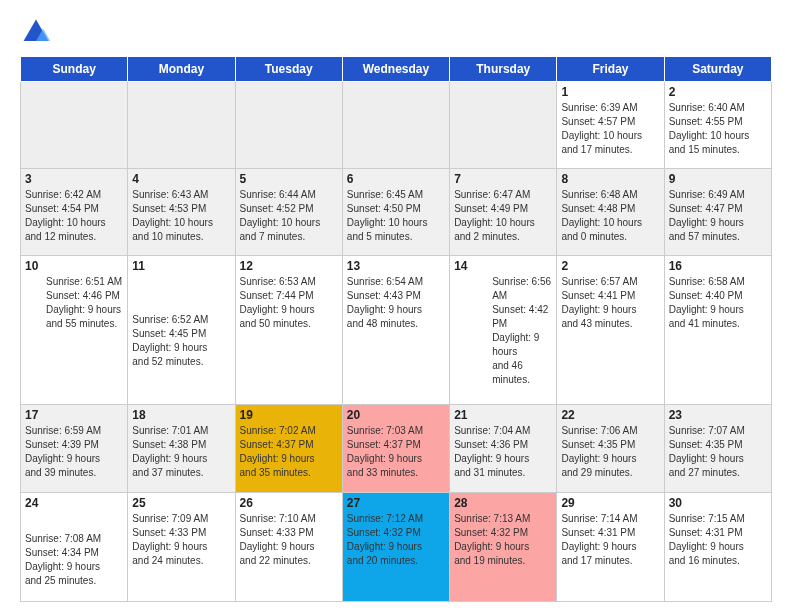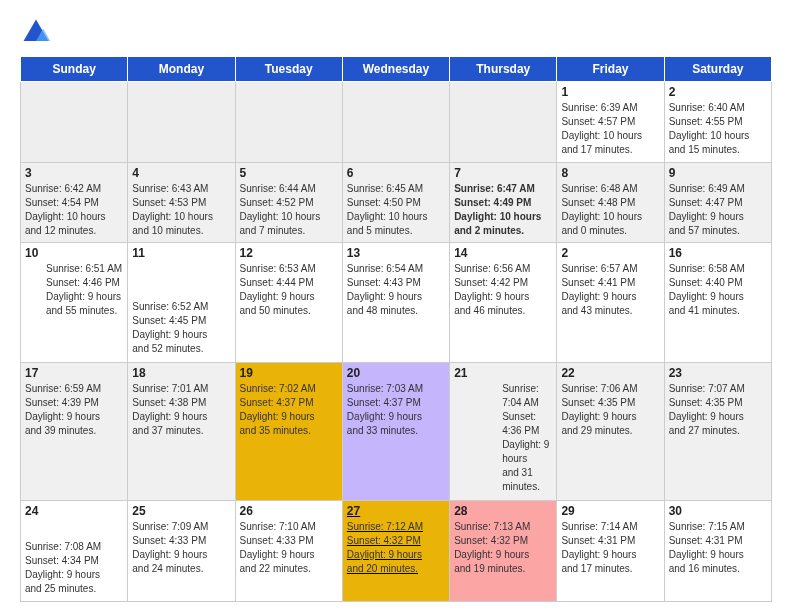--- a/index.html
+++ b/index.html
@@ -173,21 +173,21 @@
           </td>
           <td style="background: rgb(240, 240, 240);">
             <span class="day-num">6</span>
             <div class="day-info" style="white-space: pre-line;">Sunrise: 6:45 AM
 Sunset: 4:50 PM
 Daylight: 10 hours
 and 5 minutes.</div>
           </td>
           <td style="background: rgb(240, 240, 240);">
             <span class="day-num">7</span>
-            <div class="day-info" style="white-space: pre-line; font-weight: bold;">Sunrise: 6:47 AM
+            <div class="day-info" style="white-space: pre-line;">Sunrise: 6:47 AM
 Sunset: 4:49 PM
 Daylight: 10 hours
 and 2 minutes.</div>
           </td>
           <td style="background: rgb(240, 240, 240);">
             <span class="day-num">8</span>
             <div class="day-info" style="white-space: pre-line;">Sunrise: 6:48 AM
 Sunset: 4:48 PM
 Daylight: 10 hours
 and 0 minutes.</div>
@@ -211,34 +211,34 @@
           <td style="background: rgb(255, 255, 255);">
             <span class="day-num">11</span>
             <div class="day-info" style="white-space: pre-line; margin-top: 40px;">Sunrise: 6:52 AM
 Sunset: 4:45 PM
 Daylight: 9 hours
 and 52 minutes.</div>
           </td>
           <td style="background: rgb(255, 255, 255);">
             <span class="day-num">12</span>
             <div class="day-info" style="white-space: pre-line;">Sunrise: 6:53 AM
-Sunset: 4:44 PM
+Sunset: 7:44 PM
 Daylight: 9 hours
 and 50 minutes.</div>
           </td>
           <td style="background: rgb(255, 255, 255);">
             <span class="day-num">13</span>
             <div class="day-info" style="white-space: pre-line;">Sunrise: 6:54 AM
 Sunset: 4:43 PM
 Daylight: 9 hours
 and 48 minutes.</div>
           </td>
           <td style="background: rgb(255, 255, 255);">
             <span class="day-num">14</span>
-            <div class="day-info" style="white-space: pre-line;">Sunrise: 6:56 AM
+            <div class="day-info" style="white-space: pre-line; margin-left: 38px;">Sunrise: 6:56 AM
 Sunset: 4:42 PM
 Daylight: 9 hours
 and 46 minutes.</div>
           </td>
           <td style="background: rgb(255, 255, 255);">
             <span class="day-num">2</span>
             <div class="day-info" style="white-space: pre-line;">Sunrise: 6:57 AM
 Sunset: 4:41 PM
 Daylight: 9 hours
 and 43 minutes.</div>
@@ -266,30 +266,30 @@
 Daylight: 9 hours
 and 37 minutes.</div>
           </td>
           <td style="background: #eab308;">
             <span class="day-num">19</span>
             <div class="day-info" style="white-space: pre-line;">Sunrise: 7:02 AM
 Sunset: 4:37 PM
 Daylight: 9 hours
 and 35 minutes.</div>
           </td>
-          <td style="background: #c4b5fd;">
+          <td style="background: #fca5a5;">
             <span class="day-num">20</span>
             <div class="day-info" style="white-space: pre-line;">Sunrise: 7:03 AM
 Sunset: 4:37 PM
 Daylight: 9 hours
 and 33 minutes.</div>
           </td>
           <td style="background: rgb(240, 240, 240);">
             <span class="day-num">21</span>
-            <div class="day-info" style="white-space: pre-line; margin-left: 48px;">Sunrise: 7:04 AM
+            <div class="day-info" style="white-space: pre-line;">Sunrise: 7:04 AM
 Sunset: 4:36 PM
 Daylight: 9 hours
 and 31 minutes.</div>
           </td>
           <td style="background: rgb(240, 240, 240);">
             <span class="day-num">22</span>
             <div class="day-info" style="white-space: pre-line;">Sunrise: 7:06 AM
 Sunset: 4:35 PM
 Daylight: 9 hours
 and 29 minutes.</div>
@@ -317,21 +317,21 @@
 Daylight: 9 hours
 and 24 minutes.</div>
           </td>
           <td style="background: rgb(255, 255, 255); margin-left: 36px;">
             <span class="day-num">26</span>
             <div class="day-info" style="white-space: pre-line;">Sunrise: 7:10 AM
 Sunset: 4:33 PM
 Daylight: 9 hours
 and 22 minutes.</div>
           </td>
-          <td style="background: #eab308; text-decoration: underline;">
+          <td style="background: #0ea5e9;">
             <span class="day-num">27</span>
             <div class="day-info" style="white-space: pre-line;">Sunrise: 7:12 AM
 Sunset: 4:32 PM
 Daylight: 9 hours
 and 20 minutes.</div>
           </td>
           <td style="background: #fca5a5;">
             <span class="day-num">28</span>
             <div class="day-info" style="white-space: pre-line;">Sunrise: 7:13 AM
 Sunset: 4:32 PM

